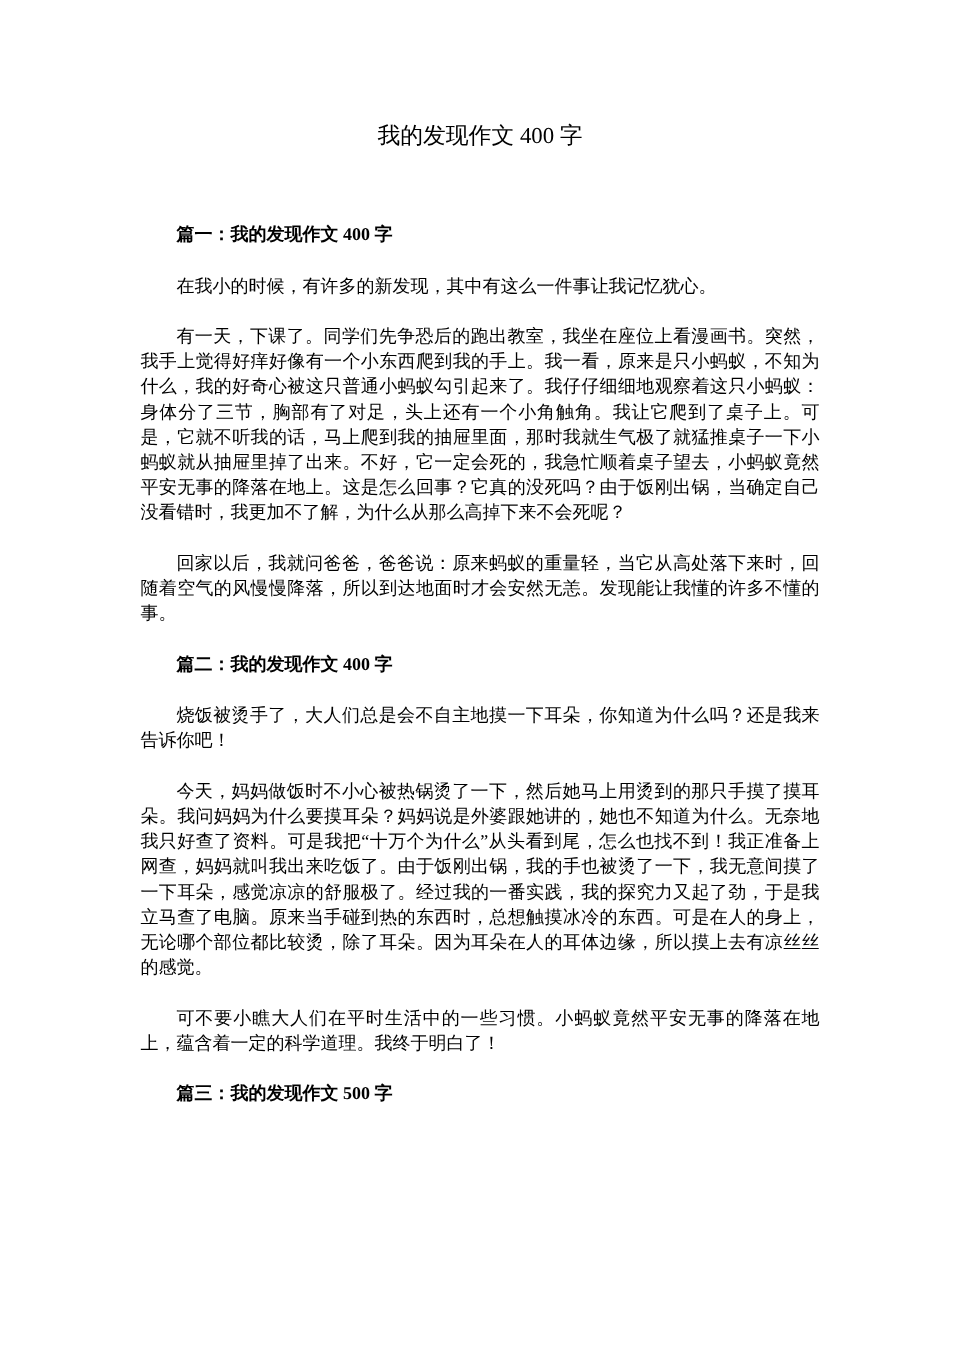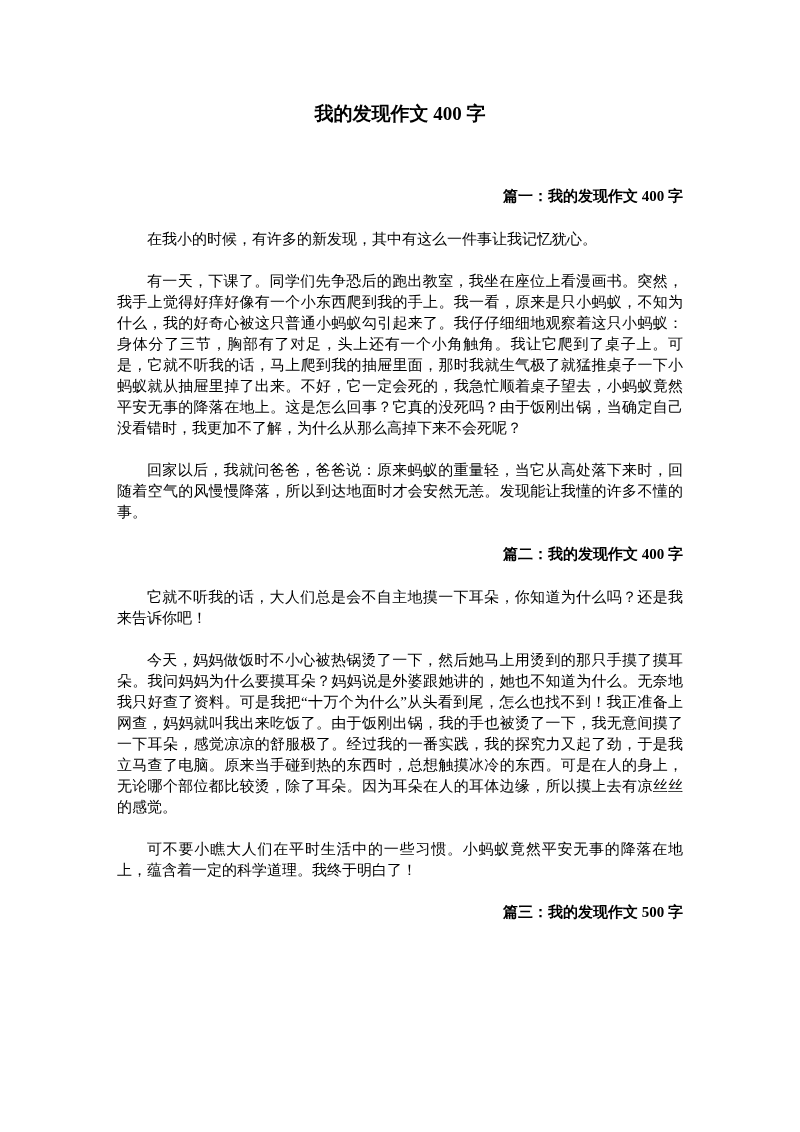--- a/index.html
+++ b/index.html
@@ -14,33 +14,32 @@
     margin: 0 auto;
     background: #ffffff;
     box-sizing: border-box;
     padding: 103px 117px 0 117px;
     color: #000000;
     font-family: "Liberation Serif", "DejaVu Serif", serif;
     overflow: hidden;
   }
   .doc-title {
     font-size: 19px;
-    font-weight: bold;
+    font-weight: normal;
     line-height: 22px;
     text-align: center;
     margin: 0 0 61px 0;
   }
   .section { margin: 0; }
   .section-heading {
     font-size: 15px;
     font-weight: bold;
     line-height: 21px;
     text-indent: 2em;
     margin: 0 0 22px 0;
-    text-align: right;
   }
   .para {
     font-size: 15px;
     line-height: 21px;
     text-indent: 2em;
     text-align: justify;
     margin: 12px 0 21px 0;
   }
 </style>
 </head>
@@ -52,21 +51,21 @@
 
   <div class="section">
     <h2 class="section-heading">篇一：我的发现作文 400 字</h2>
     <p class="para">在我小的时候，有许多的新发现，其中有这么一件事让我记忆犹心。</p>
     <p class="para">有一天，下课了。同学们先争恐后的跑出教室，我坐在座位上看漫画书。突然，我手上觉得好痒好像有一个小东西爬到我的手上。我一看，原来是只小蚂蚁，不知为什么，我的好奇心被这只普通小蚂蚁勾引起来了。我仔仔细细地观察着这只小蚂蚁：身体分了三节，胸部有了对足，头上还有一个小角触角。我让它爬到了桌子上。可是，它就不听我的话，马上爬到我的抽屉里面，那时我就生气极了就猛推桌子一下小蚂蚁就从抽屉里掉了出来。不好，它一定会死的，我急忙顺着桌子望去，小蚂蚁竟然平安无事的降落在地上。这是怎么回事？它真的没死吗？由于饭刚出锅，当确定自己没看错时，我更加不了解，为什么从那么高掉下来不会死呢？</p>
     <p class="para">回家以后，我就问爸爸，爸爸说：原来蚂蚁的重量轻，当它从高处落下来时，回随着空气的风慢慢降落，所以到达地面时才会安然无恙。发现能让我懂的许多不懂的事。</p>
   </div>
 
   <div class="section">
     <h2 class="section-heading">篇二：我的发现作文 400 字</h2>
-    <p class="para">它就不听我的话，大人们总是会不自主地摸一下耳朵，你知道为什么吗？还是我来告诉你吧！</p>
+    <p class="para">烧饭被烫手了，大人们总是会不自主地摸一下耳朵，你知道为什么吗？还是我来告诉你吧！</p>
     <p class="para">今天，妈妈做饭时不小心被热锅烫了一下，然后她马上用烫到的那只手摸了摸耳朵。我问妈妈为什么要摸耳朵？妈妈说是外婆跟她讲的，她也不知道为什么。无奈地我只好查了资料。可是我把“十万个为什么”从头看到尾，怎么也找不到！我正准备上网查，妈妈就叫我出来吃饭了。由于饭刚出锅，我的手也被烫了一下，我无意间摸了一下耳朵，感觉凉凉的舒服极了。经过我的一番实践，我的探究力又起了劲，于是我立马查了电脑。原来当手碰到热的东西时，总想触摸冰冷的东西。可是在人的身上，无论哪个部位都比较烫，除了耳朵。因为耳朵在人的耳体边缘，所以摸上去有凉丝丝的感觉。</p>
     <p class="para">可不要小瞧大人们在平时生活中的一些习惯。小蚂蚁竟然平安无事的降落在地上，蕴含着一定的科学道理。我终于明白了！</p>
   </div>
 
   <div class="section">
     <h2 class="section-heading">篇三：我的发现作文 500 字</h2>
   </div>
 
 </div>
 

